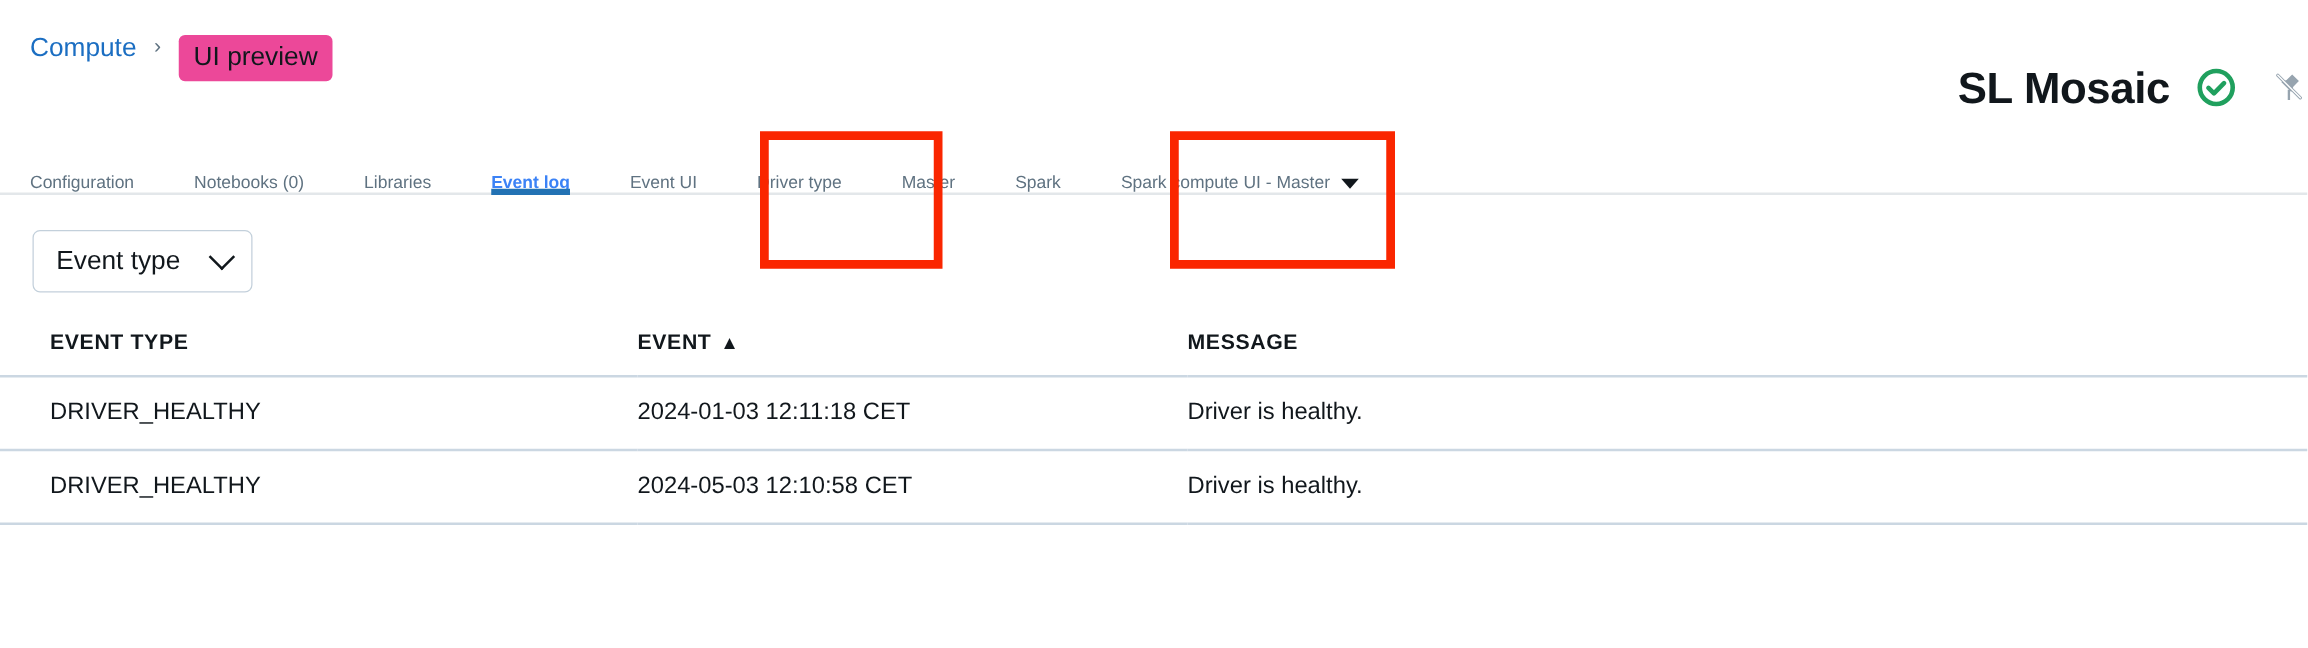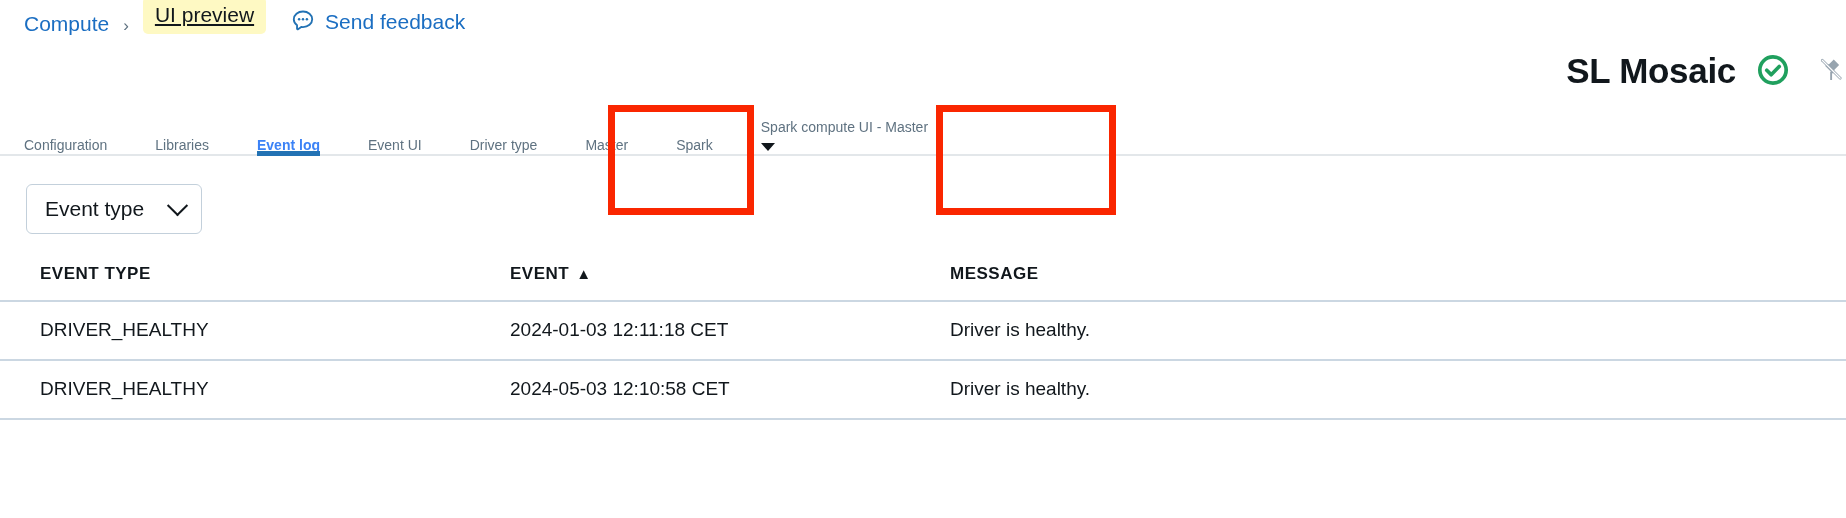--- a/index.html
+++ b/index.html
@@ -13,49 +13,48 @@
     font-family: "Liberation Sans", sans-serif;
     -webkit-font-smoothing: antialiased;
     color: #11171C;
     overflow: hidden;
     position: relative;
   }
 
   
   .breadcrumb {
     display: flex;
-    align-items: flex-end;
+    align-items: flex-start;
     gap: 0;
     padding: 28px 0 0 24px;
     height: 34px;
     box-sizing: border-box;
   }
   .crumb-link {
     color: #1B6EC2;
     font-size: 21px;
     line-height: 1;
     text-decoration: none;
     cursor: pointer;
     white-space: nowrap;
   }
   .crumb-sep {
     color: #5F7281;
     font-size: 17px;
     margin: 0 14px;
     line-height: 1;
   }
   .preview-badge {
-    background: #fef9c3;
+    background: #ec4899;
     color: #11171C;
     font-size: 21px;
     line-height: 1;
     padding: 7px 12px 9px 12px;
     border-radius: 5px;
     white-space: nowrap;
-    text-decoration: underline;
   }
   .feedback {
     display: flex;
     align-items: center;
     gap: 9px;
     margin-left: 24px;
     cursor: pointer;
     white-space: nowrap;
   }
   .feedback-text {
@@ -114,23 +113,22 @@
     content: "";
     position: absolute;
     left: 0;
     right: 0;
     bottom: -2px;
     height: 5px;
     background: #2272B4;
   }
   .tab.dropdown {
     display: flex;
-    align-items: flex-start;
+    align-items: flex-end;
     gap: 9px;
-    flex-direction: column;
   }
   .caret-down {
     width: 0; height: 0;
     border-left: 7px solid transparent;
     border-right: 7px solid transparent;
     border-top: 8px solid #11171C;
     display: inline-block;
     margin-bottom: 1px;
   }
 
@@ -198,31 +196,20 @@
   th.col-type { padding-left: 40px !important; }
   .sort-arrow { font-size: 15px; margin-left: 7px; }
 </style>
 </head>
 <body>
 
 <div class="breadcrumb">
   <a class="crumb-link">Compute</a>
   <span class="crumb-sep">›</span>
   <span class="preview-badge">UI preview</span>
-  <span class="feedback">
-    <span style="display:flex;align-items:center;">
-      <svg width="26" height="26" viewBox="0 0 24 24" aria-hidden="true">
-        <path d="M12 3.2c-4.7 0-8.5 3.2-8.5 7.2 0 2.2 1.2 4.2 3 5.5v3.3c0 .4.5.7.9.4l3-2.1c.5.1 1.1.1 1.6.1 4.7 0 8.5-3.2 8.5-7.2S16.7 3.2 12 3.2z" fill="none" stroke="#2272B4" stroke-width="1.7"></path>
-        <circle cx="8.4" cy="10.4" r="1.15" fill="#2272B4"></circle>
-        <circle cx="12" cy="10.4" r="1.15" fill="#2272B4"></circle>
-        <circle cx="15.6" cy="10.4" r="1.15" fill="#2272B4"></circle>
-      </svg>
-    </span>
-    <span class="feedback-text">Send feedback</span>
-  </span>
 </div>
 
 <div class="title-row">
   <span class="page-title">SL Mosaic</span>
   <span class="status-icon">
     <svg width="34" height="34" viewBox="0 0 24 24" aria-hidden="true">
       <circle cx="12" cy="12" r="9.3" fill="none" stroke="#20A05E" stroke-width="2.6"></circle>
       <path d="M7.6 12.2l3.1 3.1 5.7-5.8" fill="none" stroke="#20A05E" stroke-width="2.6" stroke-linecap="round" stroke-linejoin="round"></path>
     </svg>
   </span>
@@ -232,20 +219,23 @@
       <rect x="11.35" y="13.4" width="1.5" height="6.6" fill="#97A4AF"></rect>
       <line x1="5.0" y1="4.2" x2="19.4" y2="18.6" stroke="#97A4AF" stroke-width="2.1" stroke-linecap="round"></line>
       <line x1="5.0" y1="4.2" x2="19.4" y2="18.6" stroke="#ffffff" stroke-width="0.9" stroke-linecap="round"></line>
     </svg>
   </span>
 </div>
 
 <div class="tabs">
   <div class="tab">
     <span>Configuration</span>
+  </div>
+  <div class="tab">
+    <span>Notebooks (0)</span>
   </div>
   <div class="tab">
     <span>Libraries</span>
   </div>
   <div class="tab active">
     <span>Event log</span>
   </div>
   <div class="tab">
     <span>Event UI</span>
   </div>

